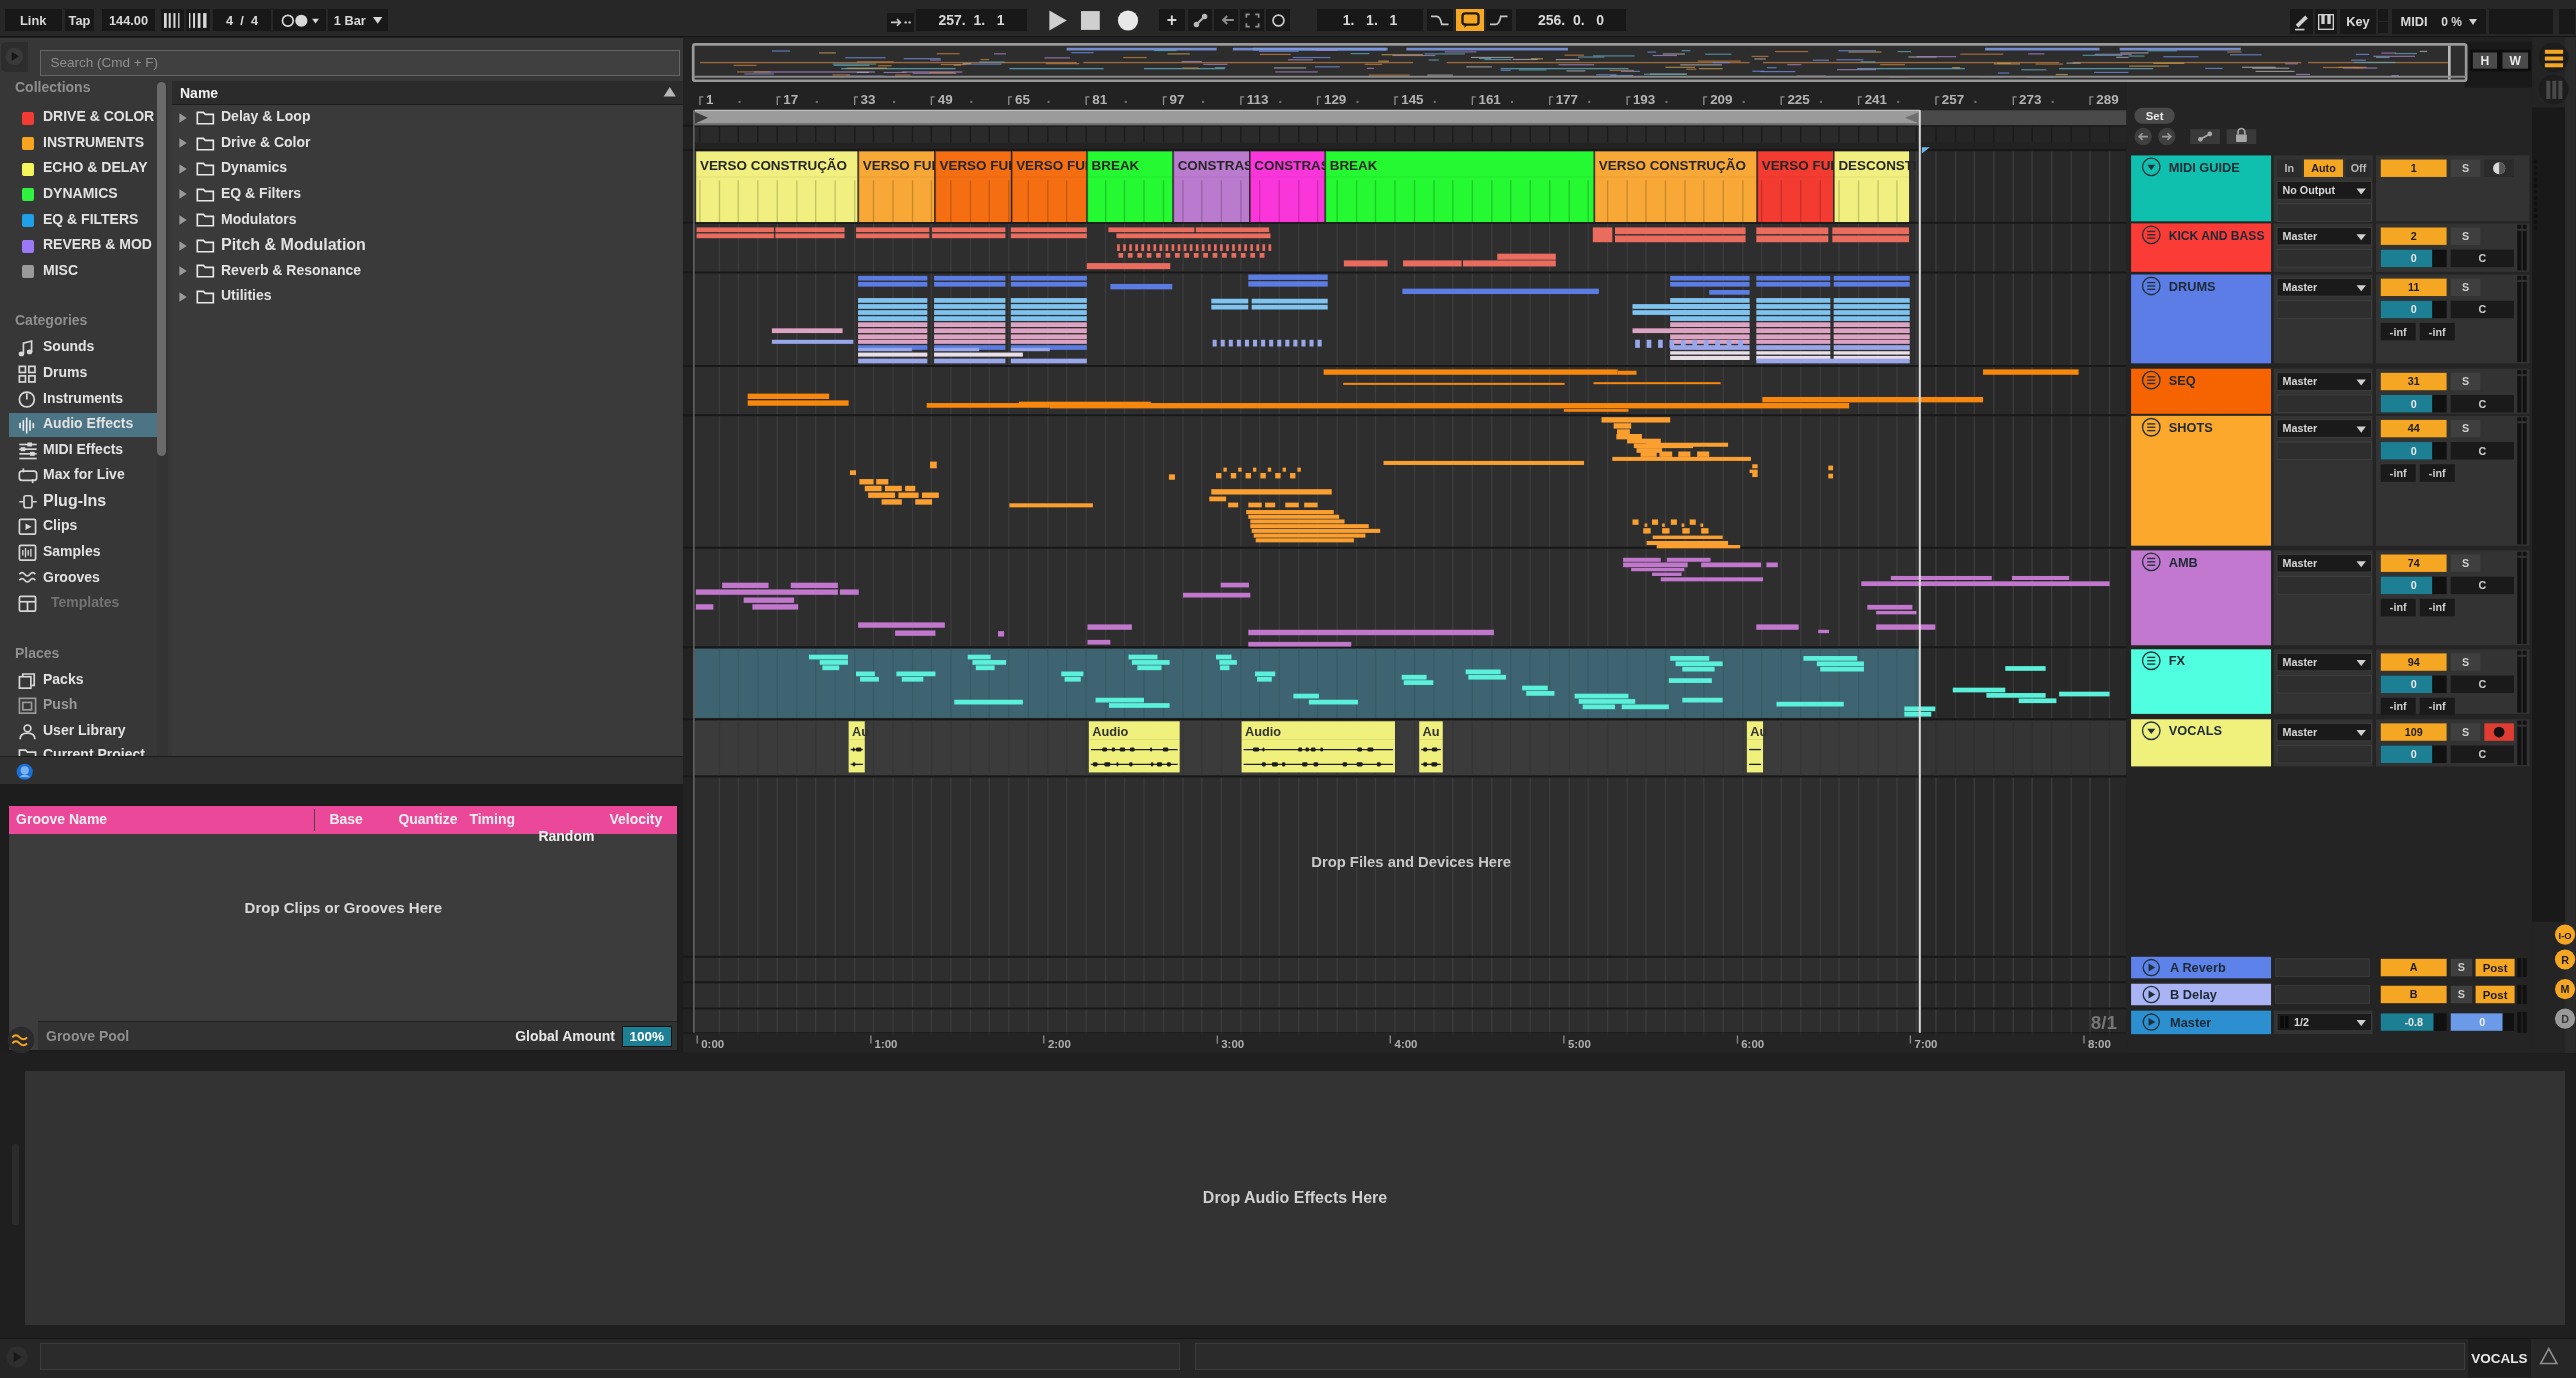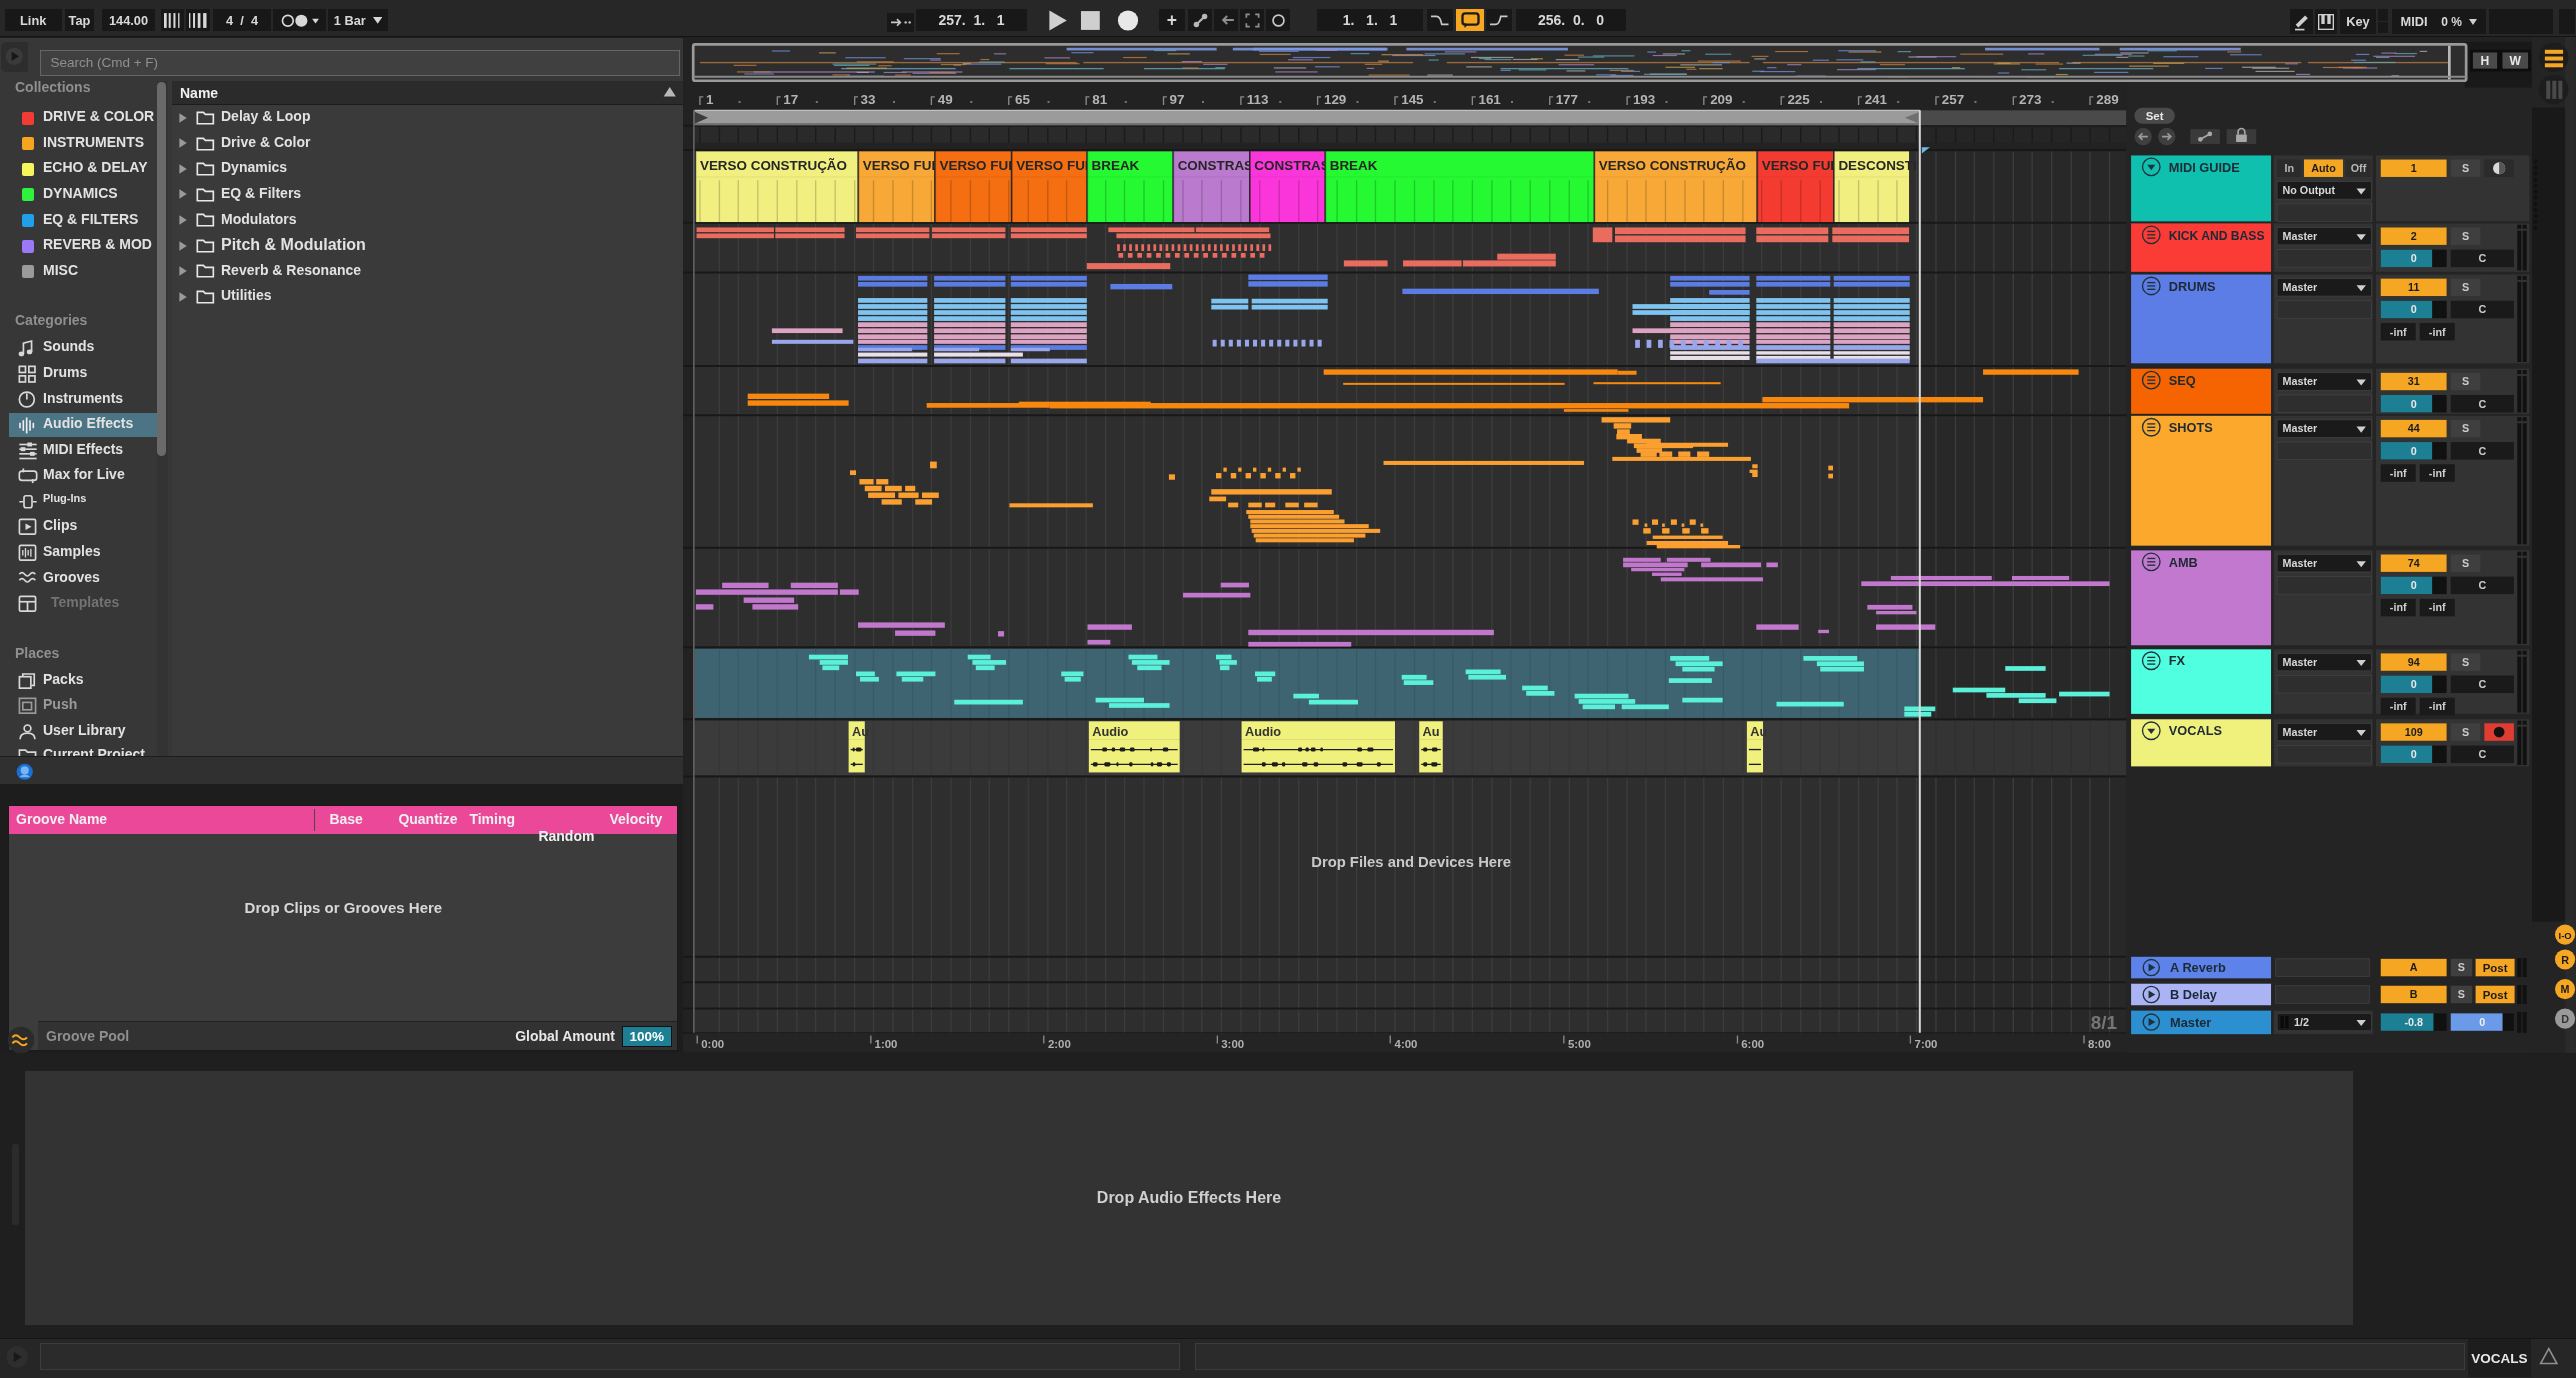--- a/index.html
+++ b/index.html
@@ -182,21 +182,21 @@
 <div class="abs" style="left:17.5px;top:467px;width:20px;height:19px;"><svg width="20" height="17.5" viewBox="0 0 30 26">
       <rect x="2" y="6" width="26" height="14" rx="4" fill="none" stroke="#d8d8d8" stroke-width="2.5"></rect>
       <line x1="8" y1="2" x2="8" y2="8" stroke="#d8d8d8" stroke-width="2.5"></line>
       <line x1="22" y1="18" x2="22" y2="24" stroke="#d8d8d8" stroke-width="2.5"></line>
     </svg></div>
 <div class="abs" style="left:43px;top:466px;font-size:14px;font-weight:bold;color:#e2e2e2;white-space:nowrap;">Max for Live</div>
 <div class="abs" style="left:17.5px;top:493px;width:20px;height:19px;"><svg width="20" height="17.5" viewBox="0 0 30 26">
       <path d="M2 13 h6 M22 13 h6" stroke="#d8d8d8" stroke-width="2.5"></path>
       <rect x="9" y="4" width="12" height="18" rx="3" fill="none" stroke="#d8d8d8" stroke-width="2.5"></rect>
     </svg></div>
-<div class="abs" style="left:43px;top:492px;font-size:11px;font-weight:bold;color:#e2e2e2;white-space:nowrap;">Plug-Ins</div>
+<div class="abs" style="left:43px;top:492px;font-size:16px;font-weight:bold;color:#e2e2e2;white-space:nowrap;">Plug-Ins</div>
 <div class="abs" style="left:17.5px;top:518px;width:20px;height:19px;"><svg width="19" height="17.5" viewBox="0 0 28 26">
       <rect x="2" y="2" width="24" height="22" rx="2" fill="none" stroke="#d8d8d8" stroke-width="2.5"></rect>
       <path d="M11 8 l9 5 l-9 5 z" fill="#d8d8d8"></path>
     </svg></div>
 <div class="abs" style="left:43px;top:517px;font-size:14px;font-weight:bold;color:#e2e2e2;white-space:nowrap;">Clips</div>
 <div class="abs" style="left:17.5px;top:544px;width:20px;height:19px;"><svg width="19" height="17.5" viewBox="0 0 28 26">
       <rect x="2" y="2" width="24" height="22" rx="2" fill="none" stroke="#d8d8d8" stroke-width="2.5"></rect>
       <g stroke="#d8d8d8" stroke-width="2">
         <line x1="7" y1="9" x2="7" y2="17"></line>
         <line x1="11" y1="6" x2="11" y2="20"></line>
@@ -320,21 +320,21 @@
     <span style="color:#8f8f8f;font-size:14px;font-weight:bold;margin-left:8px;">Groove Pool</span>
     <span style="color:#e8e8e8;font-size:14px;font-weight:bold;margin-left:auto;">Global Amount</span>
     <span style="display:inline-block;margin:0 5.4px 0 6.7px;background:#1d7f93;border:1.3px solid #111;color:#fff;font-size:13.5px;font-weight:bold;padding:2px 6.7px;">100%</span>
   </div>
 <svg class="abs" style="left:6.7px;top:1026px;" width="28" height="28" viewBox="0 0 42 42">
     <circle cx="21" cy="21" r="20" fill="#2b2b2b"></circle>
     <path d="M8 17 q5 -6 11 0 t11 0" stroke="#f5a623" stroke-width="3" fill="none"></path>
     <path d="M8 26 q5 -6 11 0 t11 0" stroke="#f5a623" stroke-width="3" fill="none"></path>
   </svg>
 <div class="abs" style="left:0;top:1053px;width:2576px;height:325px;background:#1f1f1f;"></div>
-<div class="abs" style="left:25px;top:1071px;width:2328px;height:254px;background:#333333;display:flex;align-items:center;justify-content:center;color:#d0d0d0;font-size:16px;font-weight:bold;">Drop Audio Effects Here</div>
+<div class="abs" style="left:25px;top:1071px;width:2540px;height:254px;background:#333333;display:flex;align-items:center;justify-content:center;color:#d0d0d0;font-size:16px;font-weight:bold;">Drop Audio Effects Here</div>
 <div class="abs" style="left:12px;top:1144px;width:6.7px;height:81px;background:#2b2b2b;border-radius:2.7px;"></div>
 <div class="abs" style="left:0;top:1338px;width:2576px;height:40px;background:#262626;border-top:1.3px solid #141414;"></div>
 <svg class="abs" style="left:5.4px;top:1345px;" width="24" height="24" viewBox="0 0 36 36">
     <circle cx="18" cy="18" r="16" fill="#2e2e2e"></circle>
     <path d="M13 10 l12 8 l-12 8 z" fill="#191919"></path>
   </svg>
 <div class="abs" style="left:40px;top:1343px;width:1140px;height:27px;background:#2b2b2b;border:1.3px solid #3c3c3c;"></div>
 <div class="abs" style="left:1195px;top:1343px;width:1270px;height:27px;background:#2b2b2b;border:1.3px solid #3c3c3c;"></div>
 <div class="abs" style="left:2468px;top:1339px;width:63px;height:38px;background:#1d1d1d;display:flex;align-items:center;justify-content:center;color:#e8e8e8;font-size:13.5px;font-weight:bold;">VOCALS</div>
 <svg class="abs" style="left:2538px;top:1346px;" width="21.5" height="21.5" viewBox="0 0 32 32">

